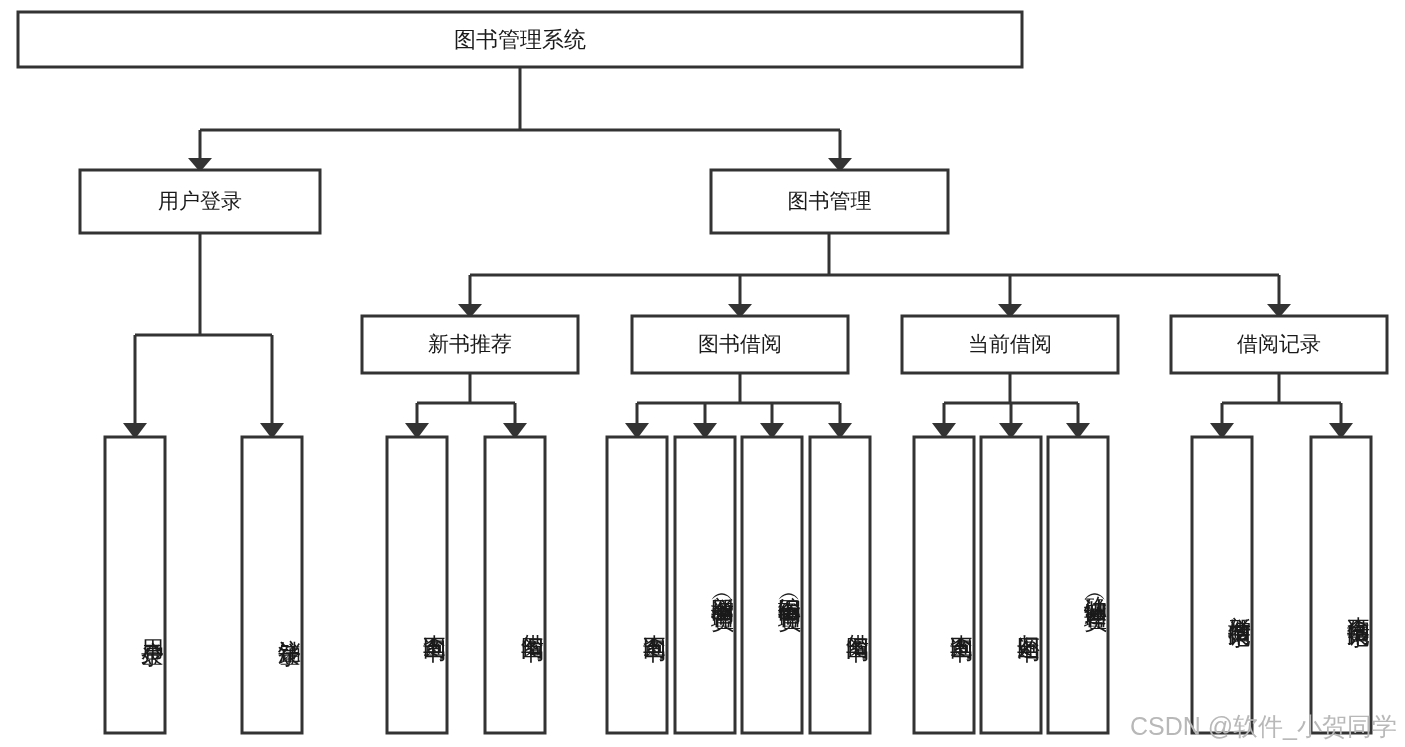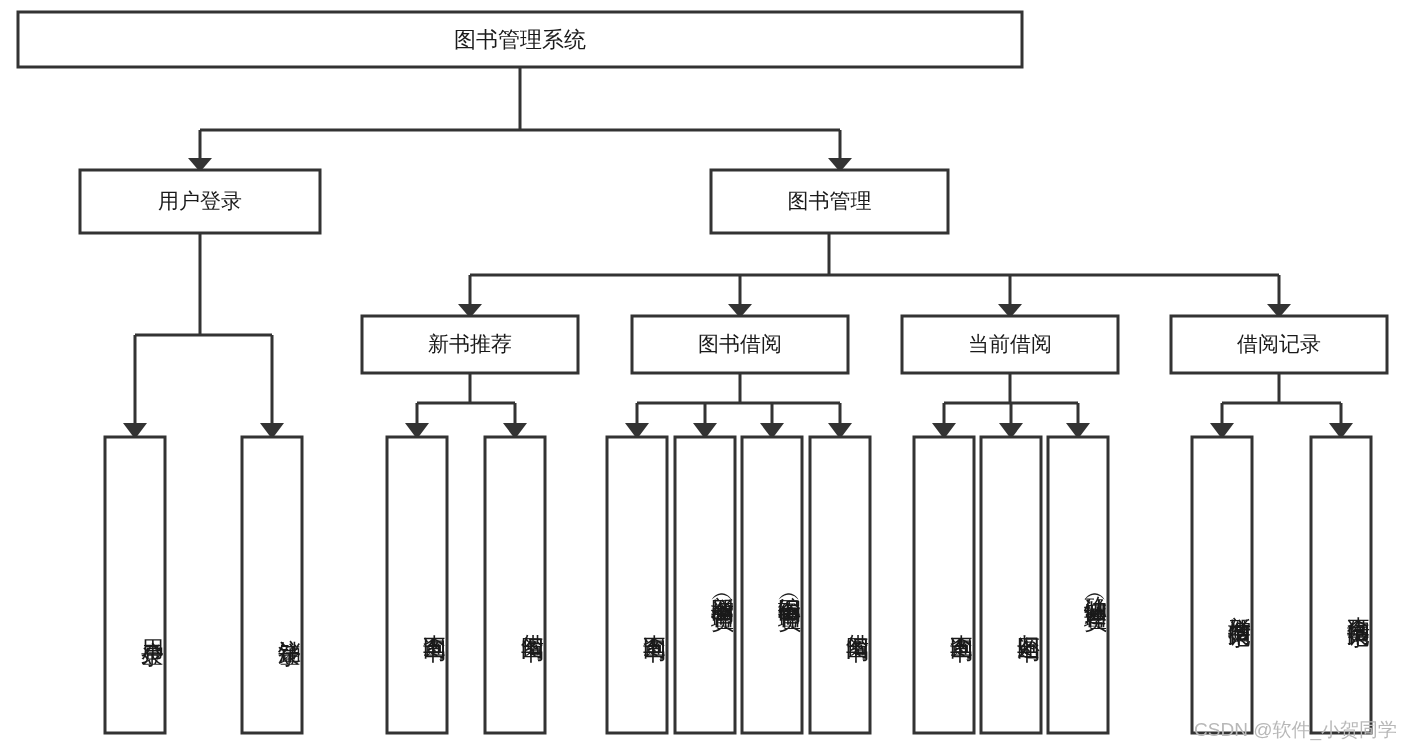--- a/index.html
+++ b/index.html
@@ -70,21 +70,21 @@
     justify-content: center;
     white-space: nowrap;
     pointer-events: none;
     user-select: none;
   }
   .watermark {
     position: absolute;
     right: 8px;
     bottom: 4px;
     font-family: "Liberation Sans", "DejaVu Sans", sans-serif;
-    font-size: 19px;
+    font-size: 25px;
     color: #b8b8b8;
     white-space: nowrap;
     user-select: none;
   }
 </style>
 </head>
 <body>
 
 <div id="diagram-root">
 

